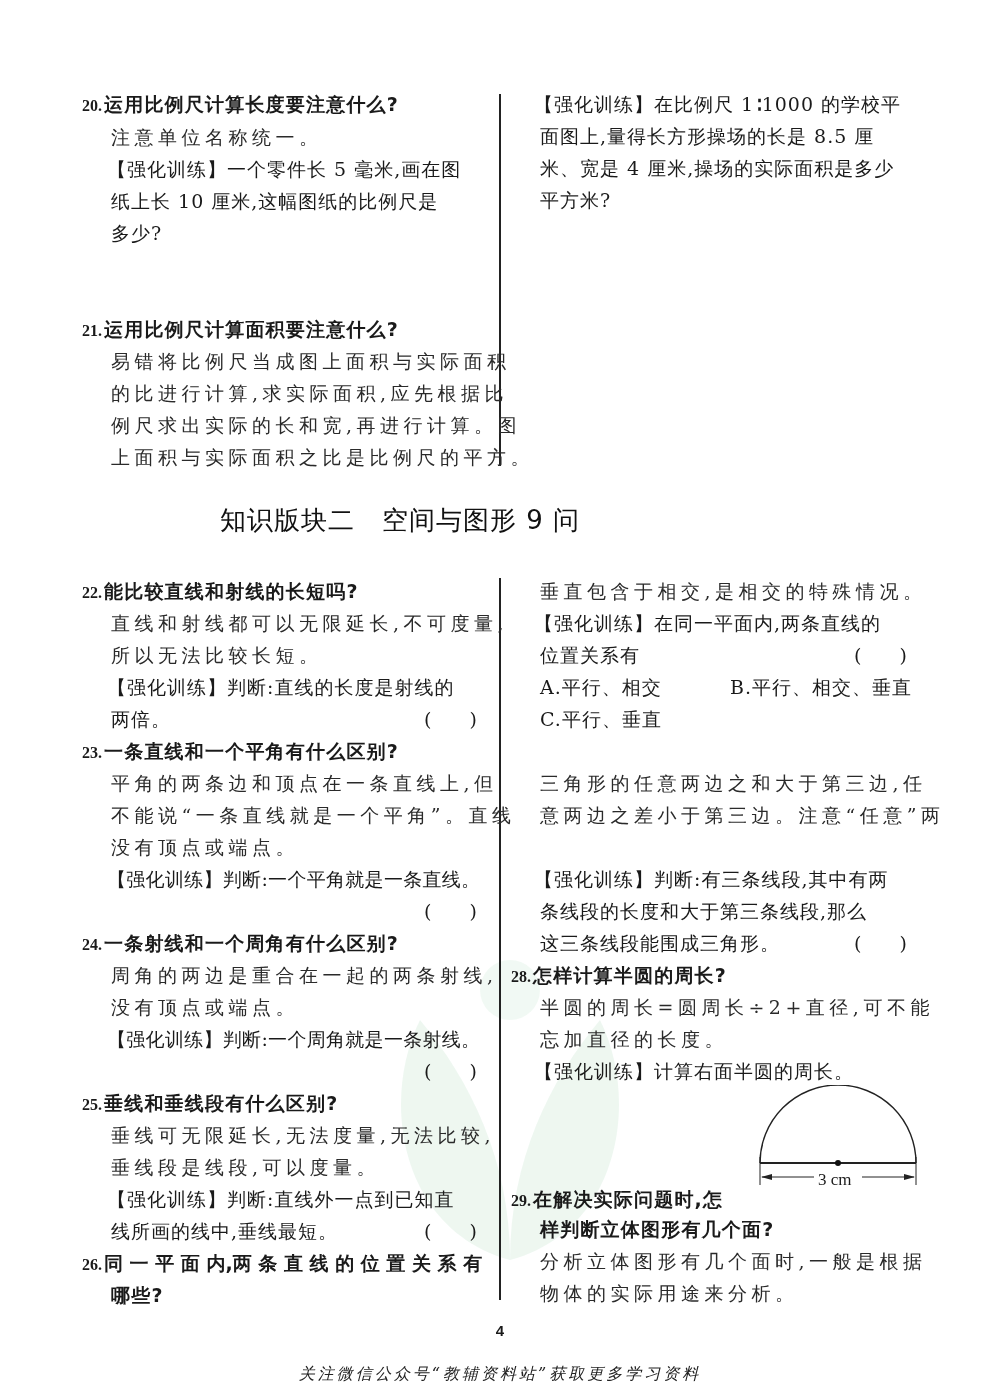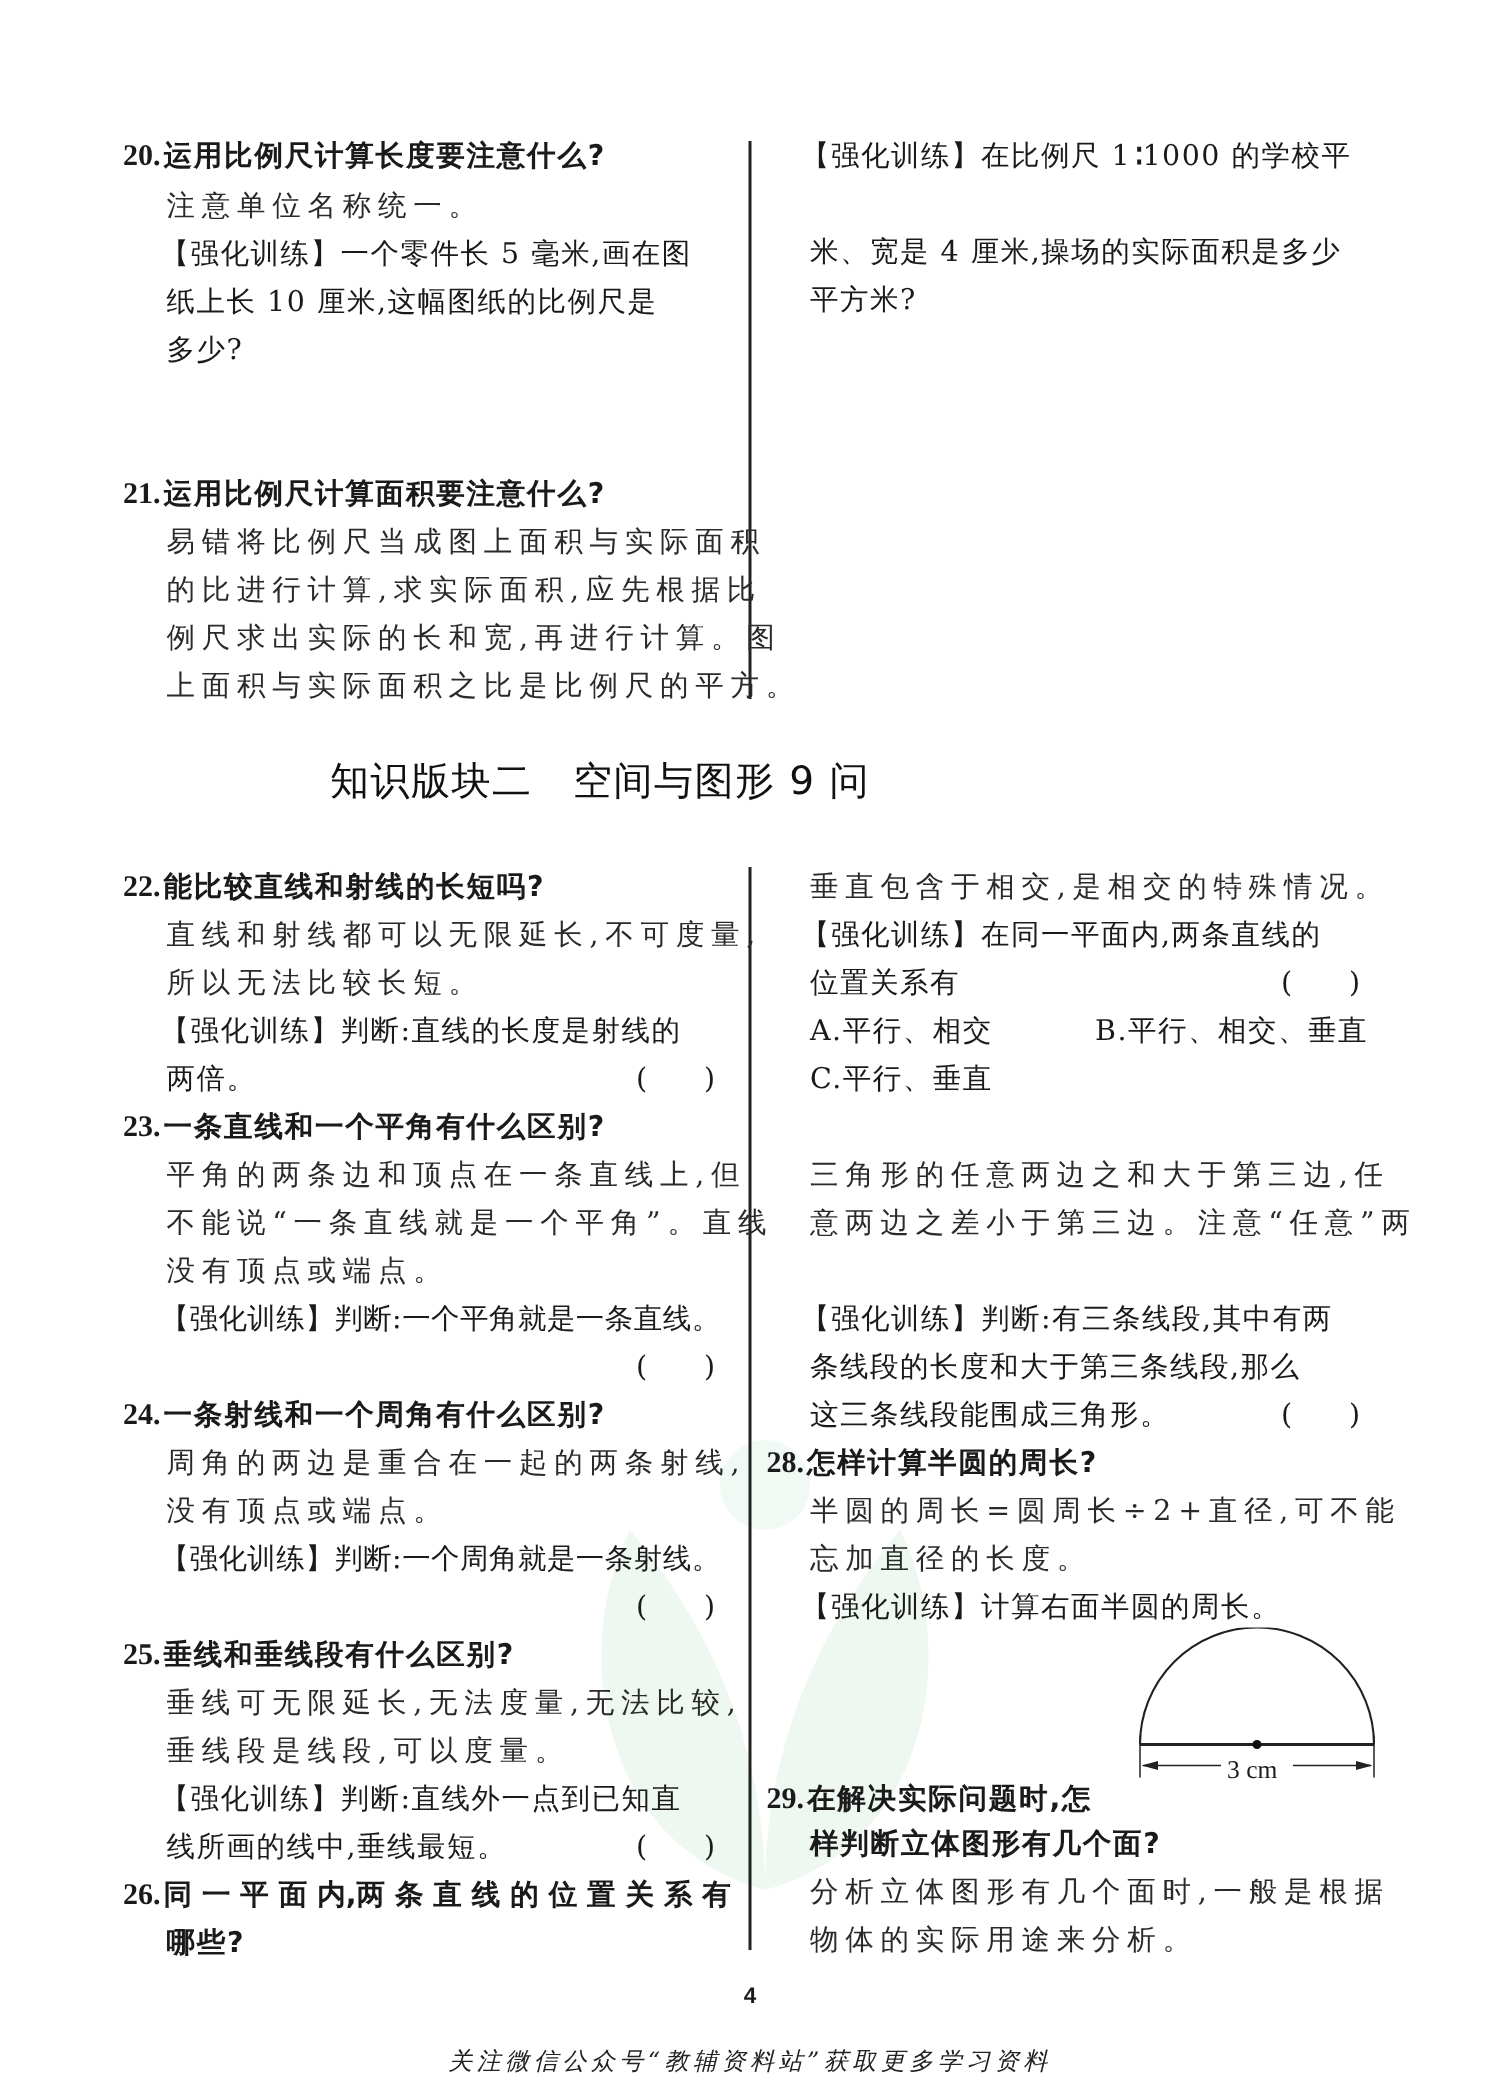--- a/index.html
+++ b/index.html
@@ -1,21 +1,21 @@
 <!DOCTYPE html>
 <html><head>
 <meta charset="utf-8">
 <style>
   html, body { margin:0; padding:0; background:#ffffff; }
   body { width:1000px; height:1393px; position:relative; overflow:hidden;
          font-family:"DejaVu Serif", "Liberation Serif", serif; color:#1a1a1a; }
   .page { position:absolute; left:0; top:0; width:1000px; height:1393px; }
   .line { position:absolute; white-space:nowrap; font-size:19px; line-height:32px; letter-spacing:2.2px; }
   .q { font-family:"DejaVu Sans", "Liberation Sans", sans-serif; font-weight:bold; font-size:19px; letter-spacing:1.2px; }
-  .q .num { font-family:"Liberation Serif", serif; font-weight:bold; font-size:20px; letter-spacing:0; margin-right:2px; }
+  .q .num { font-family:"Liberation Serif", serif; font-weight:bold; font-size:16px; letter-spacing:0; margin-right:2px; }
   .ans { color:#2a2a2a; letter-spacing:4.5px; }
   .tag { letter-spacing:1px; }
   .paren { position:absolute; font-size:19px; line-height:32px; letter-spacing:0; }
   .divider { position:absolute; width:1.5px; background:#222; left:499px; }
   .section-title { position:absolute; left:0; width:800px; top:503px; text-align:center;
                    font-family:"DejaVu Sans", "Liberation Sans", sans-serif; font-size:26px; letter-spacing:1px; color:#111; }
   .page-num { position:absolute; left:0; width:1000px; top:1322px; text-align:center;
               font-family:"Liberation Sans", sans-serif; font-weight:bold; font-size:15px; }
   .footer { position:absolute; left:0; width:1000px; top:1364px; text-align:center;
             font-family:"DejaVu Serif", serif; font-style:italic; font-size:16px; letter-spacing:3px; color:#222; }
@@ -46,20 +46,21 @@
 
   <div class="line q" style="left:82px;top:313px;">
     <span class="num">21.</span><span>运用比例尺计算面积要注意什么?</span>
   </div>
   <div class="line ans" style="left:111px;top:345px;">易错将比例尺当成图上面积与实际面积</div>
   <div class="line ans" style="left:111px;top:377px;">的比进行计算,求实际面积,应先根据比</div>
   <div class="line ans" style="left:111px;top:409px;">例尺求出实际的长和宽,再进行计算。图</div>
   <div class="line ans" style="left:111px;top:441px;">上面积与实际面积之比是比例尺的平方。</div>
 
   <div class="line tag" style="left:534px;top:88px;">【强化训练】在比例尺 1∶1000 的学校平</div>
+  <div class="line tag" style="left:540px;top:120px;">面图上,量得长方形操场的长是 8.5 厘</div>
   <div class="line tag" style="left:540px;top:152px;">米、宽是 4 厘米,操场的实际面积是多少</div>
   <div class="line tag" style="left:540px;top:184px;">平方米?</div>
 
   <div class="section-title">知识版块二　空间与图形 9 问</div>
 
   <div class="divider" style="top:578px;height:722px;"></div>
 
   <div class="line q" style="left:82px;top:575px;">
     <span class="num">22.</span><span>能比较直线和射线的长短吗?</span>
   </div>

